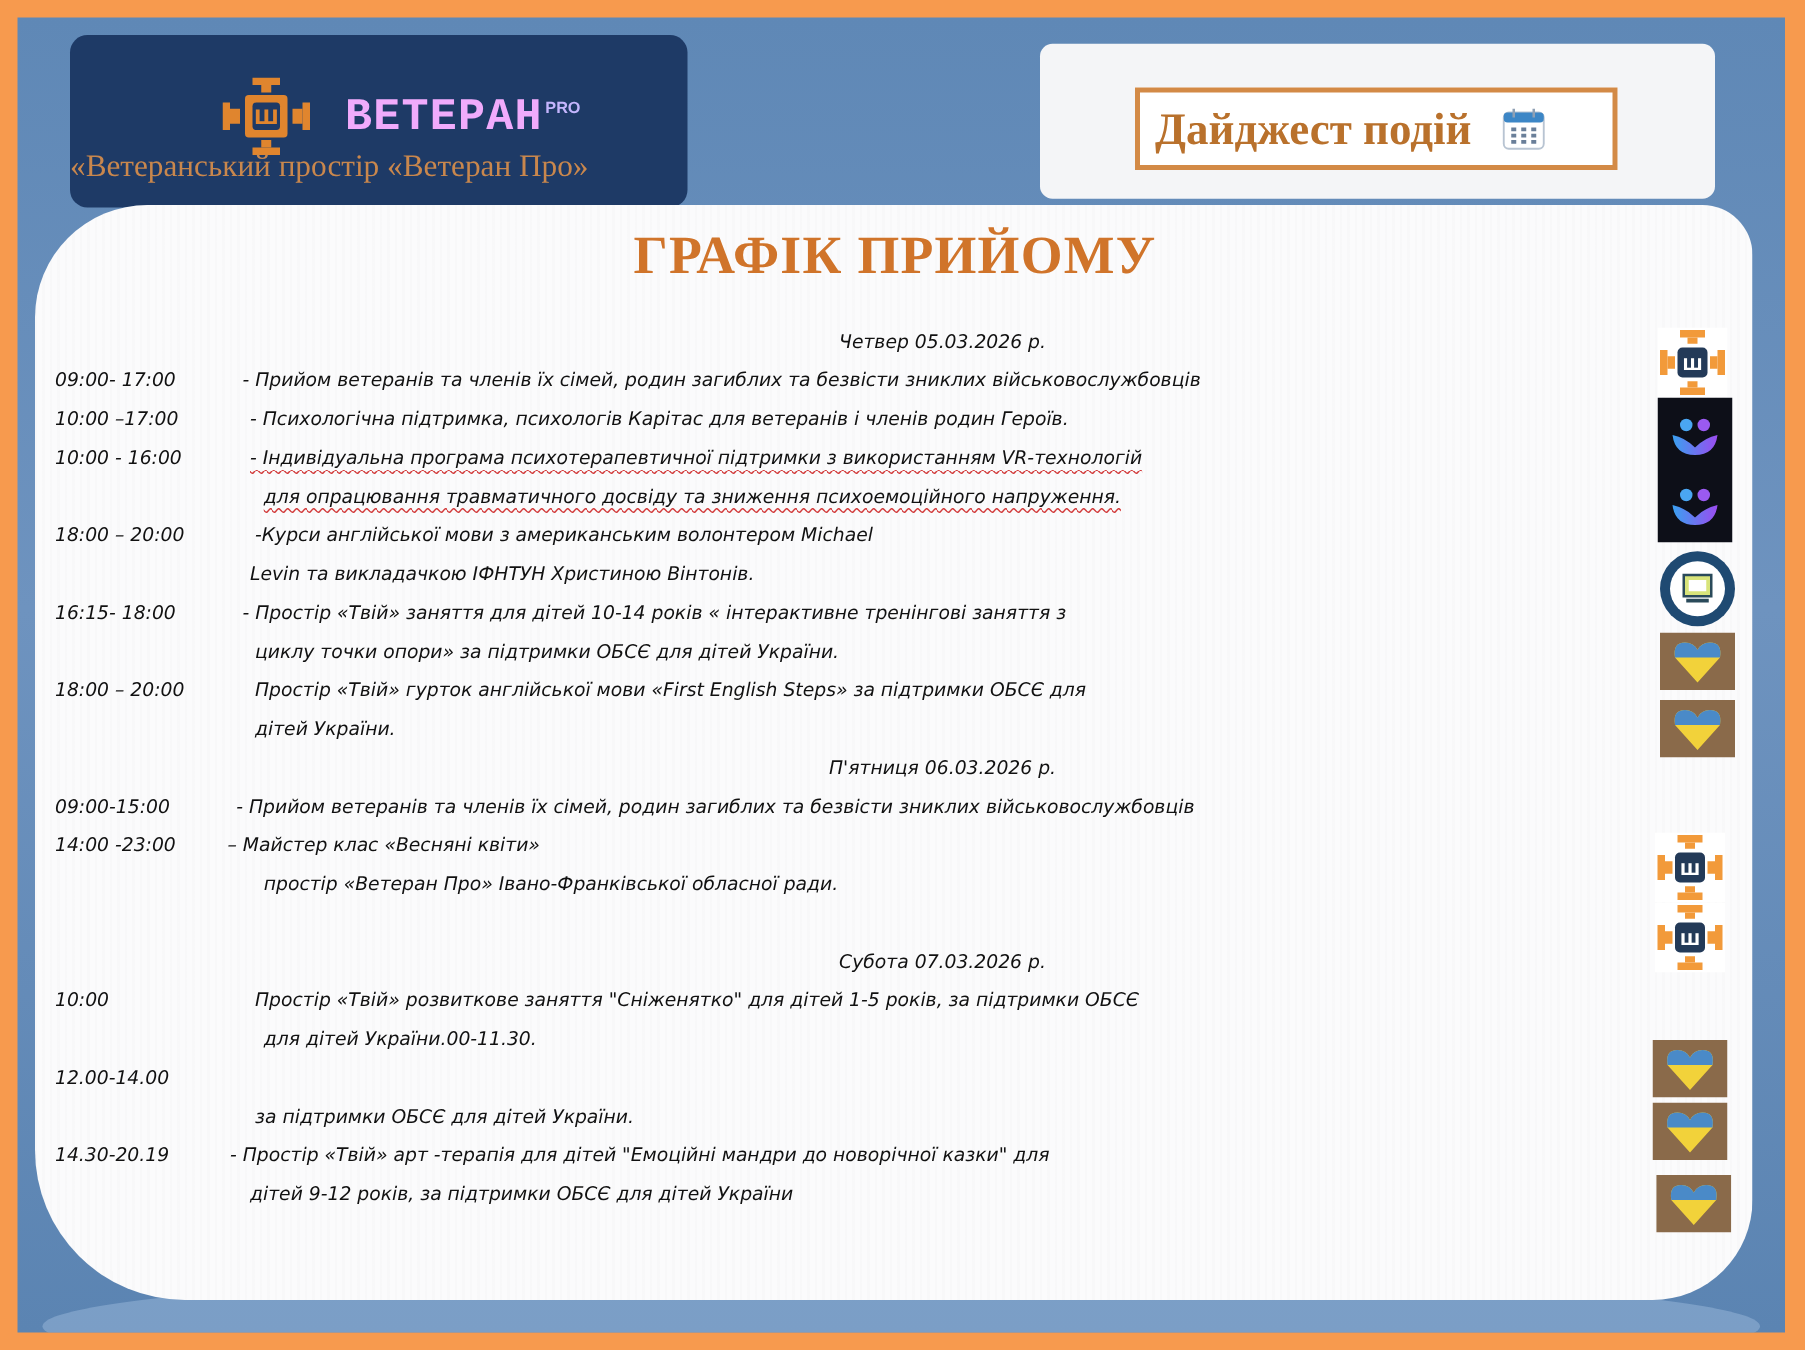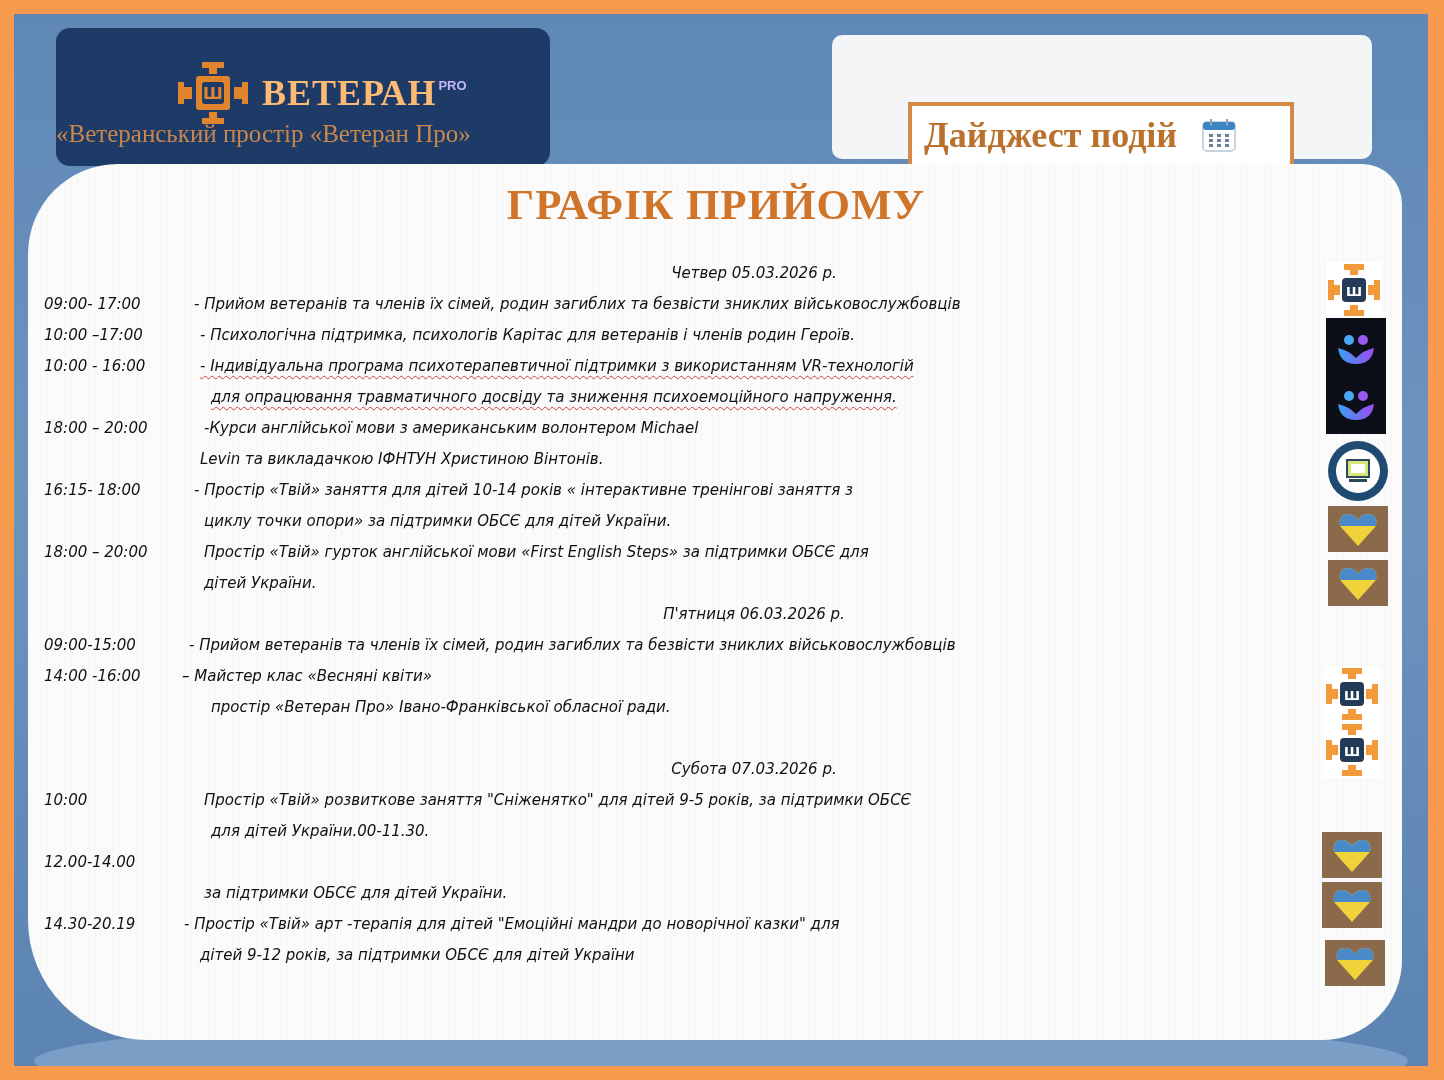--- a/index.html
+++ b/index.html
@@ -20,35 +20,35 @@
   }
   .logo-card {
     position: absolute; left: 42px; top: 14px; width: 494px; height: 138px;
     background: #1e3a66; border-radius: 14px;
   }
   .logo-row {
     position: absolute; left: 122px; top: 34px; display: flex; align-items: center;
   }
   .logo-mark { width: 70px; height: 62px; position: relative; }
   .brand-name {
-    color: #fdba74; font-weight: bold; font-size: 36px; letter-spacing: 1px;
-    margin-left: 14px; font-family: Liberation Serif, serif;
+    color: #f0abfc; font-weight: bold; font-size: 36px; letter-spacing: 1px;
+    margin-left: 28px; font-family: Liberation Mono, monospace;
   }
   .brand-sup { color: #c4b5fd; font-size: 13px; font-weight: bold; vertical-align: top; position: relative; top: -8px; margin-left: 2px; }
   .logo-subtitle {
     position: absolute; left: 0; right: 0; top: 92px; 
     color: #c9874d; font-family: "Liberation Serif", serif; font-size: 25px;
   }
   .digest-card {
     position: absolute; left: 818px; top: 21px; width: 540px; height: 124px;
     background: #f4f5f7; border-radius: 10px;
   }
   .digest-box {
     position: absolute; left: 76px; top: 35px; width: 386px; height: 66px;
-    border: 4px solid #d38a46; background: #ffffff; display: flex; align-items: center; padding-left: 12px; margin-top: 32px;
+    border: 4px solid #d38a46; background: #ffffff; display: flex; align-items: center; padding-left: 12px;
   }
   .digest-label {
     font-family: "Liberation Serif", serif; font-weight: bold; font-size: 36px; color: #b9712c;
   }
   .cal-icon { margin-left: 24px; width: 36px; height: 36px; }
   .content-card {
     position: absolute; left: 14px; top: 150px; width: 1374px; height: 876px;
     background: #ffffff;
     border-top-left-radius: 90px; border-top-right-radius: 40px;
     border-bottom-left-radius: 120px; border-bottom-right-radius: 80px;
@@ -161,31 +161,31 @@
     <span class="desc">Простір «Твій» гурток англійської  мови «First English Steps» за підтримки ОБСЄ для</span>
   </div>
   <div class="cont" style="padding-left:160px">дітей України.</div>
 
   <div class="day-heading">П'ятниця 06.03.2026 р.</div>
   <div class="row">
     <span class="time" style="width:145px">09:00-15:00</span>
     <span class="desc">- Прийом ветеранів та членів їх сімей, родин загиблих  та безвісти зниклих військовослужбовців</span>
   </div>
   <div class="row">
-    <span class="time" style="width:138px">14:00 -16:00</span>
+    <span class="time" style="width:138px">14:00 -23:00</span>
     <span class="desc">– Майстер клас «Весняні квіти»</span>
   </div>
   <div class="cont" style="padding-left:167px">простір «Ветеран Про» Івано-Франківської обласної ради.</div>
 
   <div class="spacer"></div>
 
   <div class="day-heading">Субота   07.03.2026 р.</div>
   <div class="row">
     <span class="time" style="width:160px">10:00</span>
-    <span class="desc">Простір «Твій»  розвиткове заняття "Сніженятко" для дітей 9-5 років,  за підтримки ОБСЄ</span>
+    <span class="desc">Простір «Твій»  розвиткове заняття "Сніженятко" для дітей 1-5 років,  за підтримки ОБСЄ</span>
   </div>
   <div class="cont" style="padding-left:167px">для дітей  України.00-11.30.</div>
   <div class="row">
     <span class="time" style="width:152px">12.00-14.00</span>
   </div>
   <div class="cont" style="padding-left:160px">за підтримки ОБСЄ для дітей України.</div>
   <div class="row">
     <span class="time" style="width:140px">14.30-20.19</span>
     <span class="desc">- Простір «Твій»  арт -терапія для дітей "Емоційні мандри до новорічної казки" для</span>
   </div>

